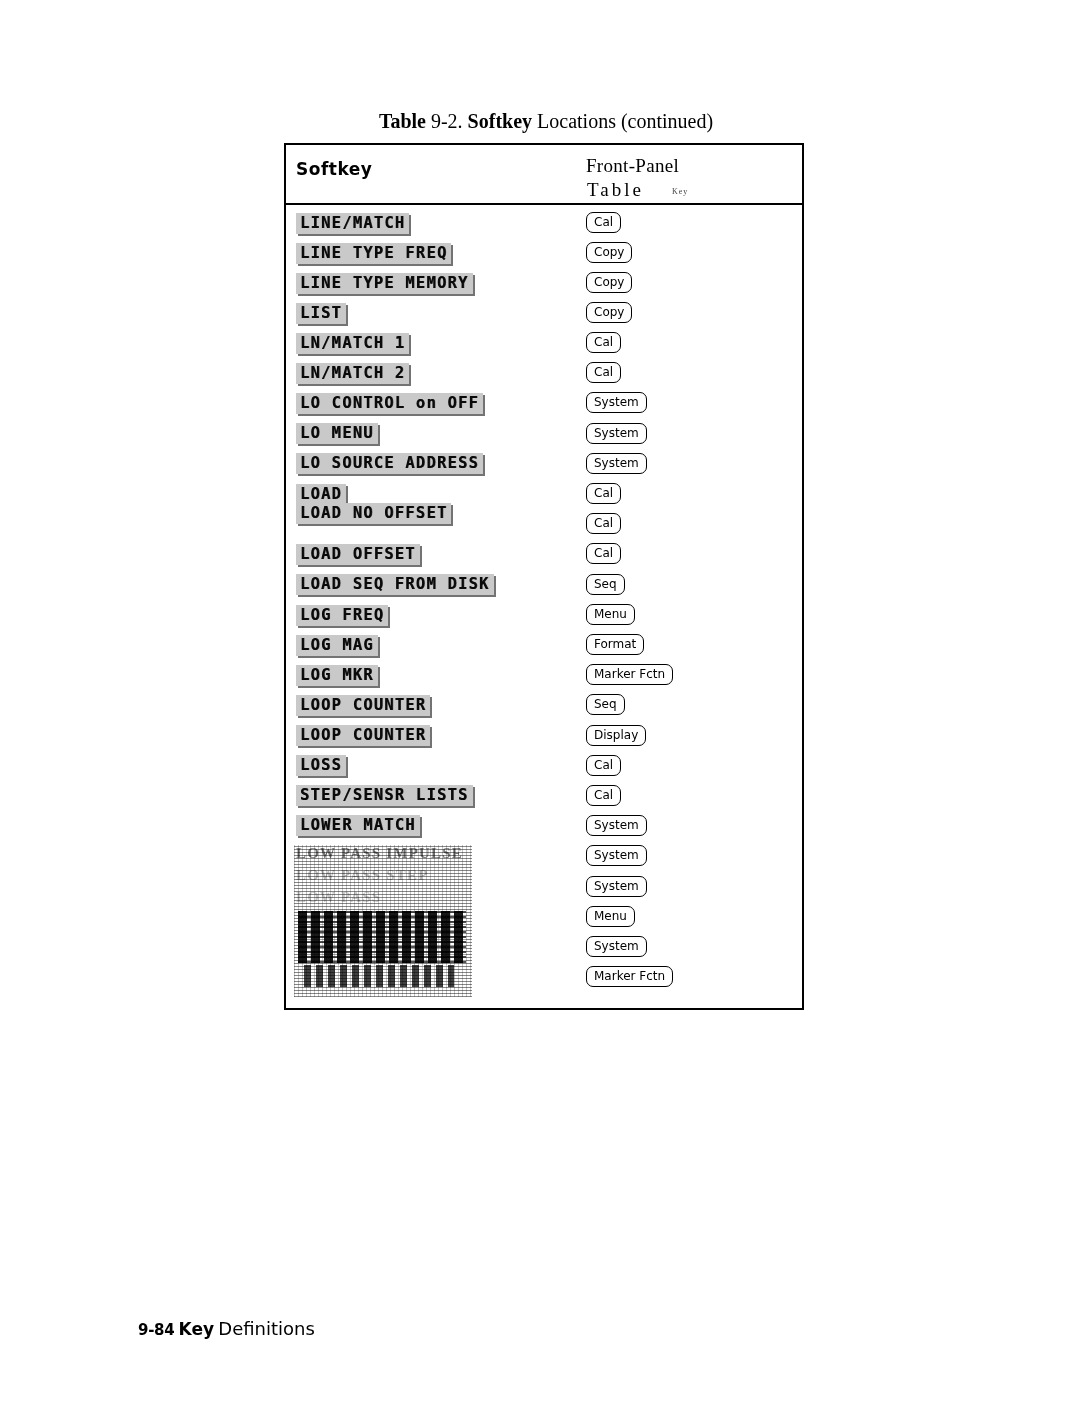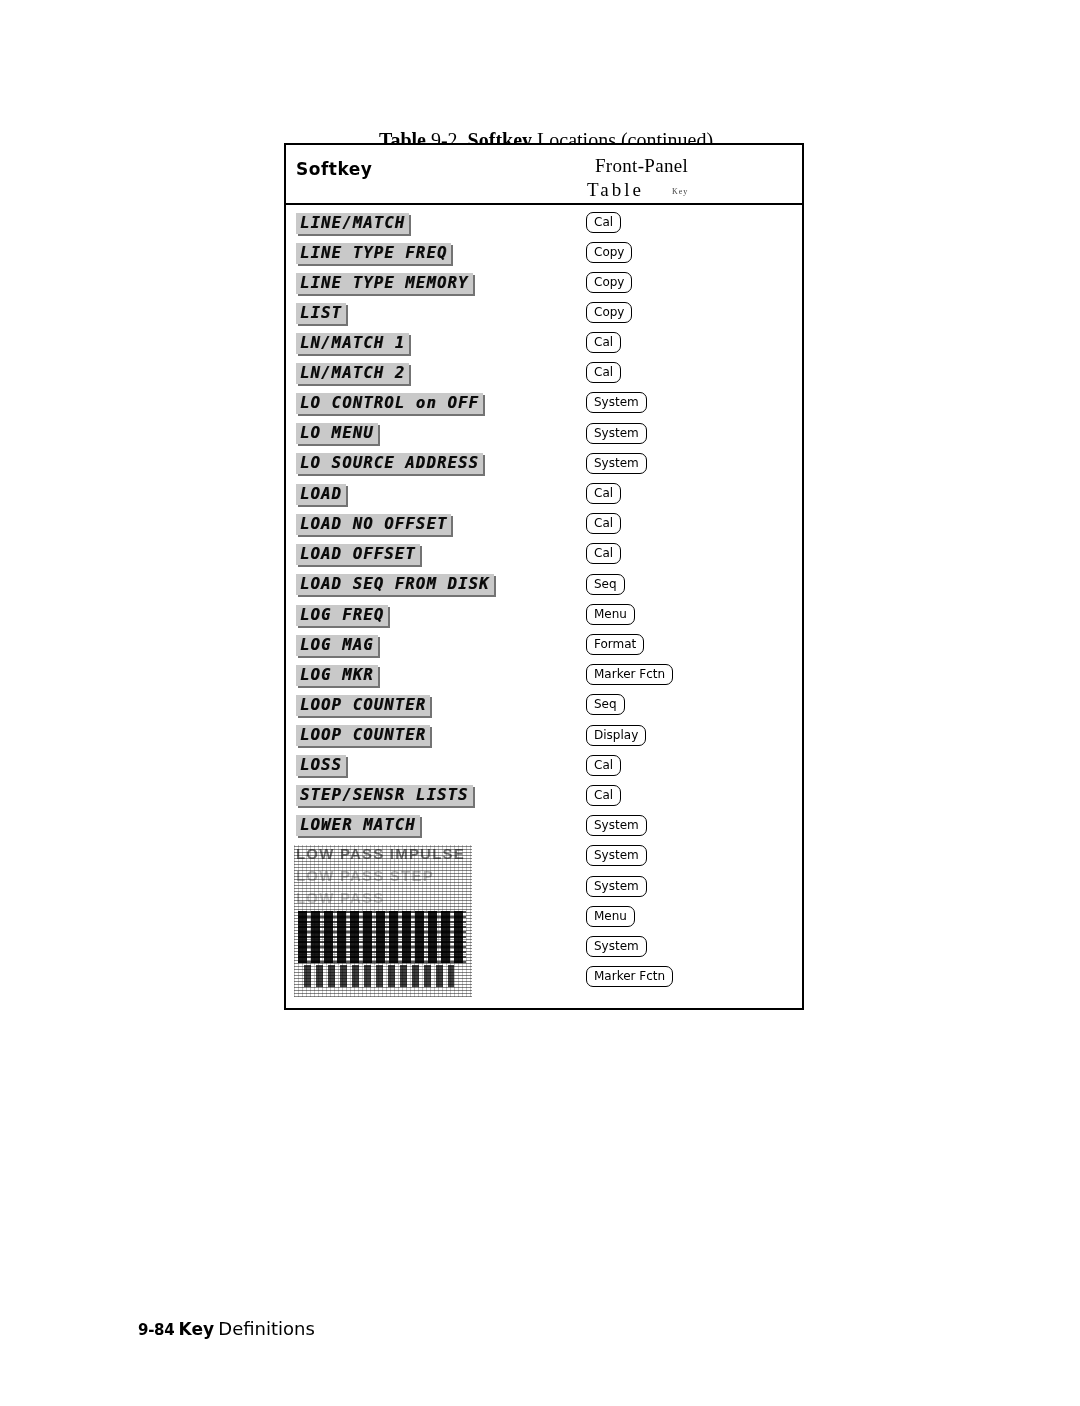--- a/index.html
+++ b/index.html
@@ -18,21 +18,20 @@
 
   
   #table-caption {
     position: absolute;
     left: 286px;
     top: 110px;
     width: 520px;
     font-size: 20px;
     text-align: center;
     white-space: nowrap;
-    margin-top: 19px;
   }
   #table-caption .b {
     font-weight: bold;
     font-family: "Liberation Serif", serif;
   }
 
   
   #table-frame {
     position: absolute;
     left: 284px;
@@ -62,21 +61,20 @@
     font-weight: bold;
     font-size: 17px;
     letter-spacing: 0.5px;
   }
   #hdr-front-panel {
     position: absolute;
     left: 300px;
     top: 10px;
     font-size: 19px;
     letter-spacing: 0.3px;
-    margin-left: 9px;
   }
   #hdr-access {
     position: absolute;
     left: 301px;
     top: 34px;
     font-size: 19px;
     letter-spacing: 3px;
   }
   #hdr-access-sub {
     position: absolute;
@@ -94,21 +92,20 @@
     font-family: "DejaVu Sans Mono", monospace;
     font-weight: bold;
     font-size: 15.5px;
     letter-spacing: 1.2px;
     color: #0a0a0a;
     background: #c9c9c9;
     padding: 1px 4px 2px 4px;
     white-space: nowrap;
     box-shadow: 2px 2px 0 rgba(0,0,0,0.55);
     text-shadow: 0.5px 0 0 rgba(0,0,0,0.65);
-    font-style: italic;
   }
 
   
   .fpk {
     position: absolute;
     font-family: "DejaVu Sans", sans-serif;
     font-size: 12px;
     line-height: 1;
     color: #000;
     background: #ffffff;
@@ -144,21 +141,21 @@
         rgba(0,0,0,0.28) 0px,
         rgba(0,0,0,0.28) 1px,
         rgba(255,255,255,0) 1px,
         rgba(255,255,255,0) 4px
       );
     opacity: 0.85;
   }
   #smudge .ghost-row {
     position: absolute;
     left: 2px;
-    font-family: Liberation Sans, sans-serif;
+    font-family: Liberation Serif, serif;
     font-weight: bold;
     font-size: 15px;
     letter-spacing: 1.2px;
     color: rgba(0,0,0,0.55);
     white-space: nowrap;
   }
   #smudge .blob {
     position: absolute;
     left: 4px;
     top: 66px;
@@ -232,21 +229,21 @@
   <div class="sk" style="top:68px">LINE/MATCH</div>
   <div class="sk" style="top:98px">LINE TYPE FREQ</div>
   <div class="sk" style="top:128px">LINE TYPE MEMORY</div>
   <div class="sk" style="top:158px">LIST</div>
   <div class="sk" style="top:188px">LN/MATCH 1</div>
   <div class="sk" style="top:218px">LN/MATCH 2</div>
   <div class="sk" style="top:248px">LO CONTROL on OFF</div>
   <div class="sk" style="top:278px">LO MENU</div>
   <div class="sk" style="top:308px">LO SOURCE ADDRESS</div>
   <div class="sk" style="top:339px">LOAD</div>
-  <div class="sk" style="top:369px">LOAD NO OFFSET</div>
+  <div class="sk" style="top:358px">LOAD NO OFFSET</div>
   <div class="sk" style="top:399px">LOAD OFFSET</div>
   <div class="sk" style="top:429px">LOAD SEQ FROM DISK</div>
   <div class="sk" style="top:460px">LOG FREQ</div>
   <div class="sk" style="top:490px">LOG MAG</div>
   <div class="sk" style="top:520px">LOG MKR</div>
   <div class="sk" style="top:550px">LOOP COUNTER</div>
   <div class="sk" style="top:580px">LOOP COUNTER</div>
   <div class="sk" style="top:610px">LOSS</div>
   <div class="sk" style="top:640px">STEP/SENSR LISTS</div>
   <div class="sk" style="top:670px">LOWER MATCH</div>

